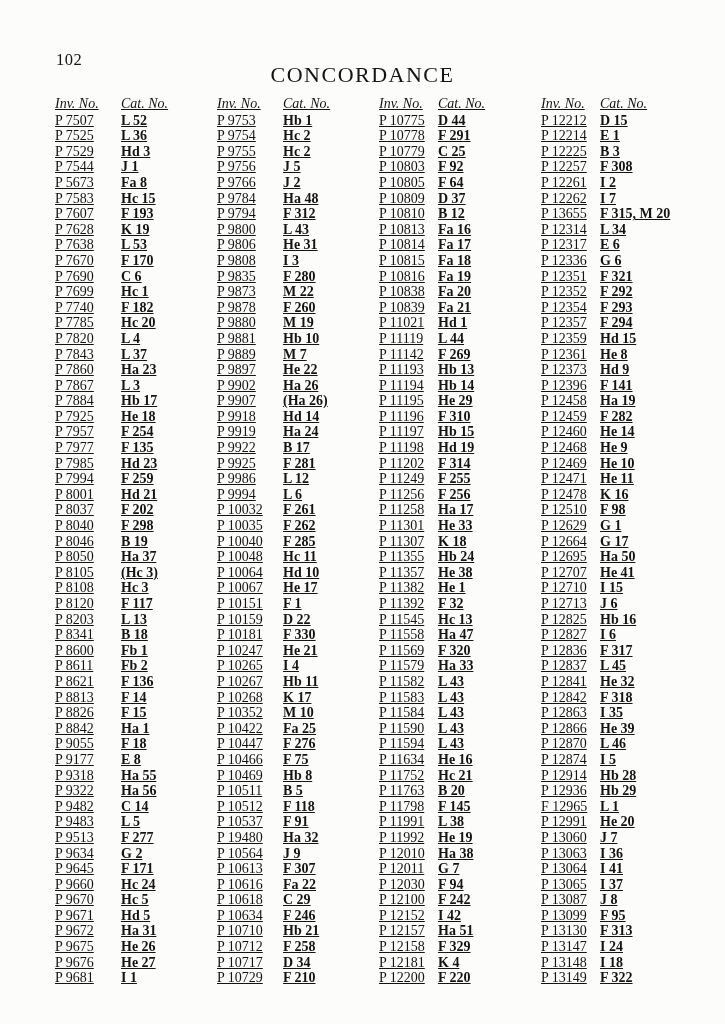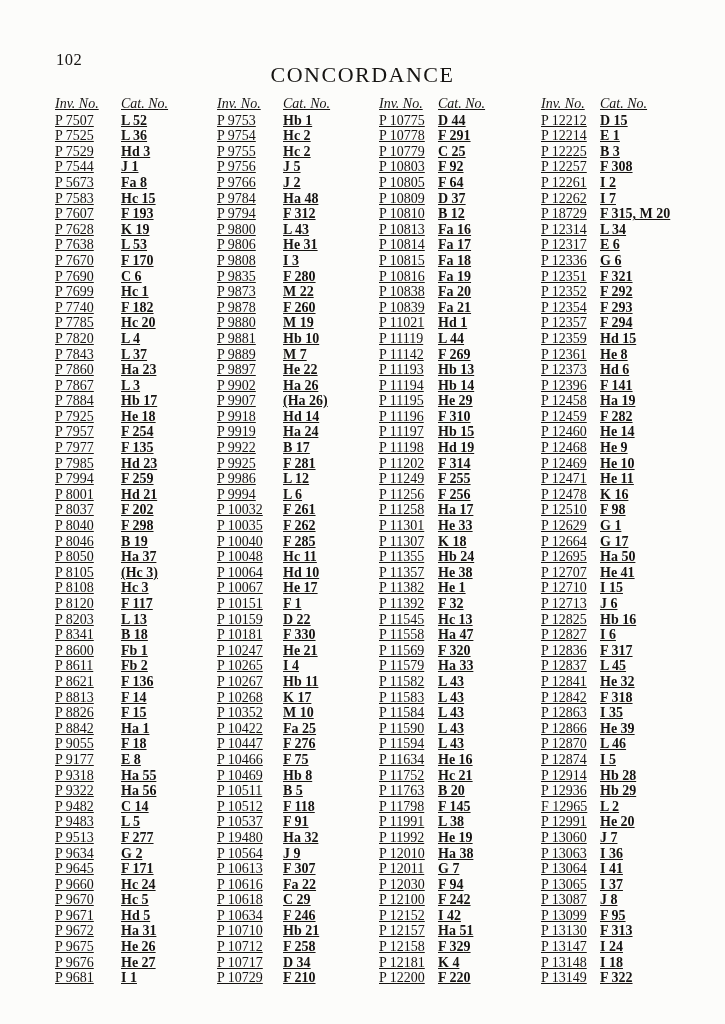--- a/index.html
+++ b/index.html
@@ -811,21 +811,21 @@
         </div>
         <div class="row">
           <span class="inv">P 12261</span>
           <span class="cat">I 2</span>
         </div>
         <div class="row">
           <span class="inv">P 12262</span>
           <span class="cat">I 7</span>
         </div>
         <div class="row">
-          <span class="inv">P 18729</span>
+          <span class="inv">P 13655</span>
           <span class="cat">F 315, M 20</span>
         </div>
         <div class="row">
           <span class="inv">P 12314</span>
           <span class="cat">L 34</span>
         </div>
         <div class="row">
           <span class="inv">P 12317</span>
           <span class="cat">E 6</span>
         </div>
@@ -852,21 +852,21 @@
         <div class="row">
           <span class="inv">P 12359</span>
           <span class="cat">Hd 15</span>
         </div>
         <div class="row">
           <span class="inv">P 12361</span>
           <span class="cat">He 8</span>
         </div>
         <div class="row">
           <span class="inv">P 12373</span>
-          <span class="cat">Hd 6</span>
+          <span class="cat">Hd 9</span>
         </div>
         <div class="row">
           <span class="inv">P 12396</span>
           <span class="cat">F 141</span>
         </div>
         <div class="row">
           <span class="inv">P 12458</span>
           <span class="cat">Ha 19</span>
         </div>
         <div class="row">
@@ -964,21 +964,21 @@
         <div class="row">
           <span class="inv">P 12914</span>
           <span class="cat">Hb 28</span>
         </div>
         <div class="row">
           <span class="inv">P 12936</span>
           <span class="cat">Hb 29</span>
         </div>
         <div class="row">
           <span class="inv">F 12965</span>
-          <span class="cat">L 2</span>
+          <span class="cat">L 1</span>
         </div>
         <div class="row">
           <span class="inv">P 12991</span>
           <span class="cat">He 20</span>
         </div>
         <div class="row">
           <span class="inv">P 13060</span>
           <span class="cat">J 7</span>
         </div>
         <div class="row">

